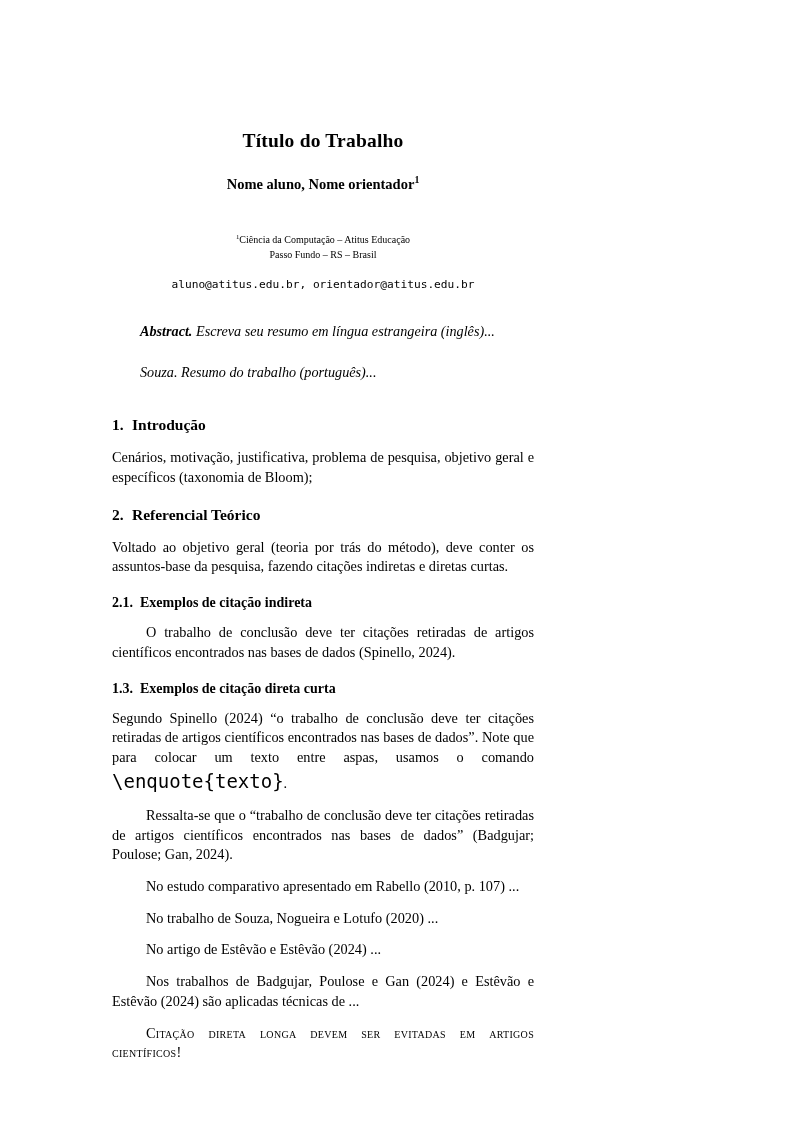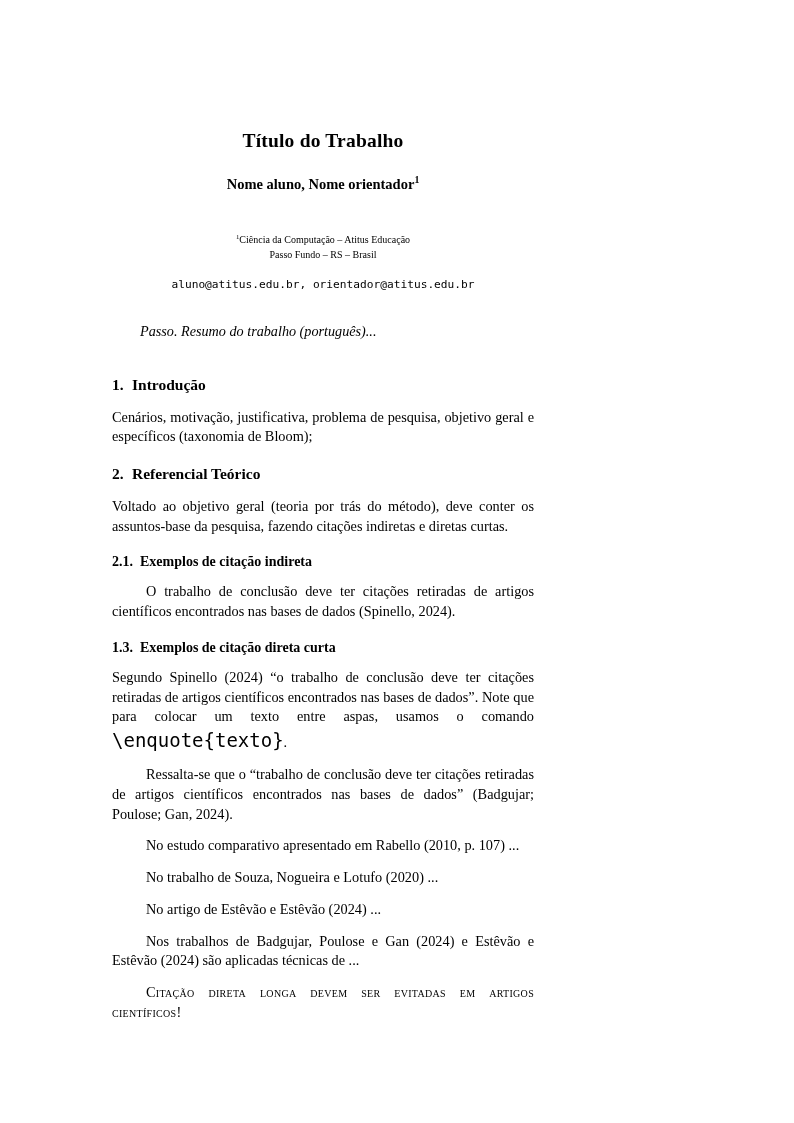--- a/index.html
+++ b/index.html
@@ -126,23 +126,27 @@
     <span>Nome aluno, Nome orientador</span><sup>1</sup>
   </div>
 
   <div class="affiliation">
     <sup>1</sup><span>Ciência da Computação – Atitus Educação</span><br>
     <span>Passo Fundo – RS – Brasil</span>
   </div>
 
   <div class="emails">aluno@atitus.edu.br, orientador@atitus.edu.br</div>
 
+  <div class="abstract-block">
+    <span class="lead">Abstract.</span>
+    <span>Escreva seu resumo em língua estrangeira (inglês)...</span>
+  </div>
 
   <div class="resumo-block">
-    <span class="lead">Passo.</span>
+    <span class="lead">Souza.</span>
     <span>Resumo do trabalho (português)...</span>
   </div>
 
   <h2 class="section">
     <span class="num">1.</span><span>Introdução</span>
   </h2>
   <p class="body">Cenários, motivação, justificativa, problema de pesquisa, objetivo geral e específicos (taxonomia de Bloom);</p>
 
   <h2 class="section sec-gap">
     <span class="num">2.</span><span>Referencial Teórico</span>

